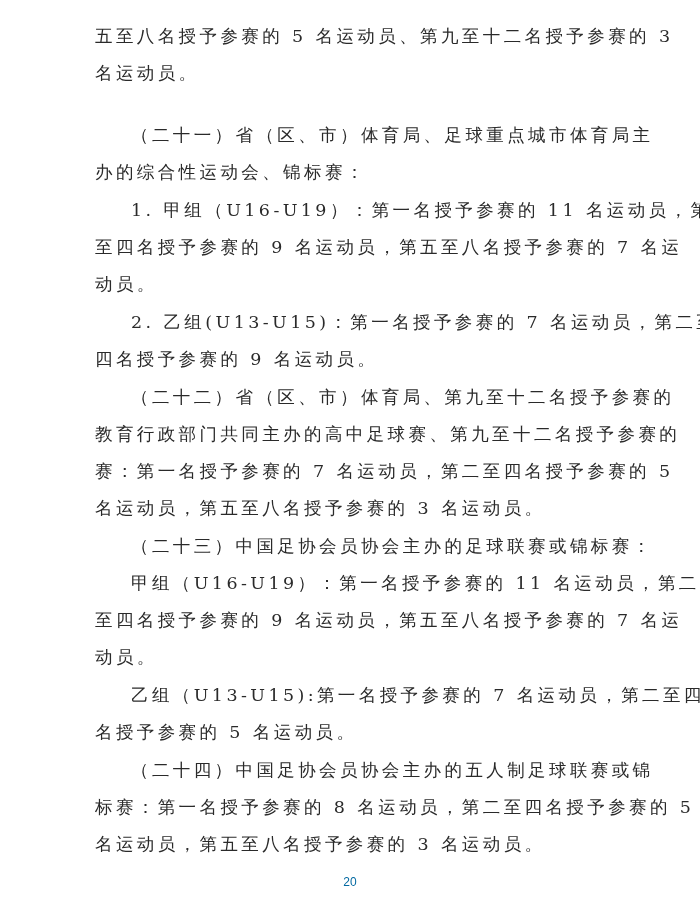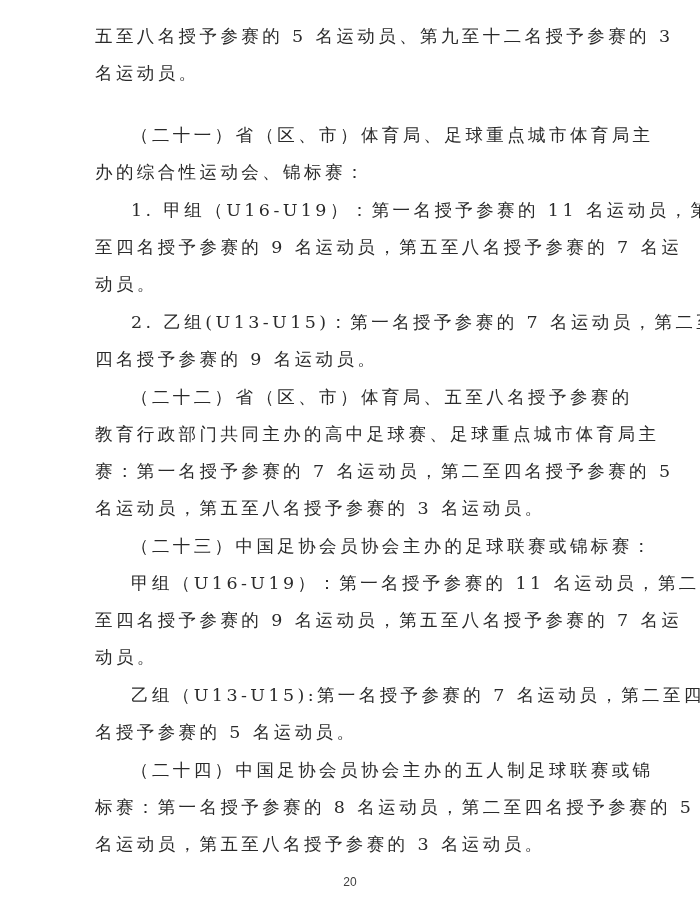--- a/index.html
+++ b/index.html
@@ -33,38 +33,38 @@
     }
     .indent { left: 131px; }
     .page-number {
       position: absolute;
       top: 875px;
       left: 0;
       width: 700px;
       text-align: center;
       font-family: "Liberation Sans", sans-serif;
       font-size: 12px;
-      color: #404040;
+      color: #0369a1;
     }
   </style>
 </head>
 <body>
 
 <div class="page">
   <div class="line" style="top:25px">五至八名授予参赛的 5 名运动员、第九至十二名授予参赛的 3</div>
   <div class="line" style="top:62px">名运动员。</div>
   <div class="line indent" style="top:124px">（二十一）省（区、市）体育局、足球重点城市体育局主</div>
   <div class="line" style="top:161px">办的综合性运动会、锦标赛：</div>
   <div class="line indent" style="top:199px">1. 甲组（U16-U19）：第一名授予参赛的 11 名运动员，第二</div>
   <div class="line" style="top:236px">至四名授予参赛的 9 名运动员，第五至八名授予参赛的 7 名运</div>
   <div class="line" style="top:273px">动员。</div>
   <div class="line indent" style="top:311px">2. 乙组(U13-U15)：第一名授予参赛的 7 名运动员，第二至</div>
   <div class="line" style="top:348px">四名授予参赛的 9 名运动员。</div>
-  <div class="line indent" style="top:386px">（二十二）省（区、市）体育局、五至八名授予参赛的</div>
-  <div class="line" style="top:423px">教育行政部门共同主办的高中足球赛、足球重点城市体育局主</div>
+  <div class="line indent" style="top:386px">（二十二）省（区、市）体育局、第九至十二名授予参赛的</div>
+  <div class="line" style="top:423px">教育行政部门共同主办的高中足球赛、第九至十二名授予参赛的</div>
   <div class="line" style="top:460px">赛：第一名授予参赛的 7 名运动员，第二至四名授予参赛的 5</div>
   <div class="line" style="top:497px">名运动员，第五至八名授予参赛的 3 名运动员。</div>
   <div class="line indent" style="top:535px">（二十三）中国足协会员协会主办的足球联赛或锦标赛：</div>
   <div class="line indent" style="top:572px">甲组（U16-U19）：第一名授予参赛的 11 名运动员，第二</div>
   <div class="line" style="top:609px">至四名授予参赛的 9 名运动员，第五至八名授予参赛的 7 名运</div>
   <div class="line" style="top:646px">动员。</div>
   <div class="line indent" style="top:684px">乙组（U13-U15):第一名授予参赛的 7 名运动员，第二至四</div>
   <div class="line" style="top:721px">名授予参赛的 5 名运动员。</div>
   <div class="line indent" style="top:759px">（二十四）中国足协会员协会主办的五人制足球联赛或锦</div>
   <div class="line" style="top:796px">标赛：第一名授予参赛的 8 名运动员，第二至四名授予参赛的 5</div>

